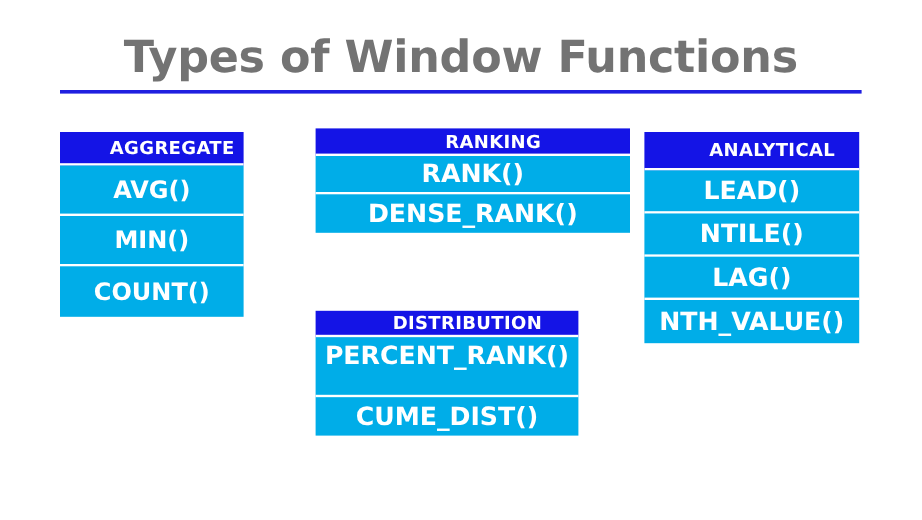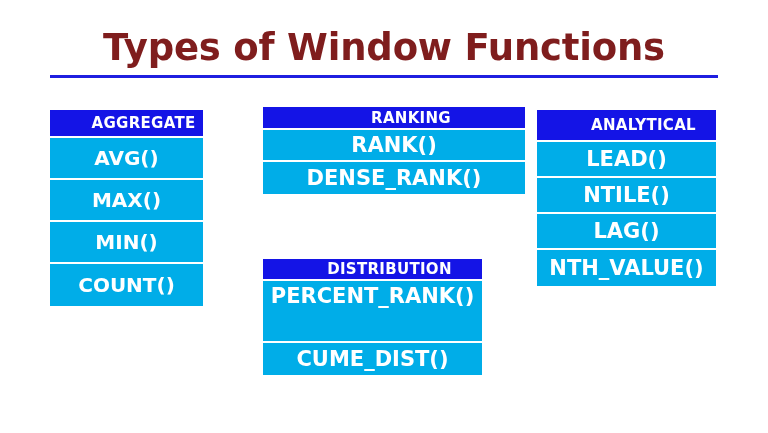--- a/index.html
+++ b/index.html
@@ -19,21 +19,21 @@
   
   .slide-title {
     position: absolute;
     left: 50px;
     top: 22px;
     width: 668px;
     height: 52px;
     display: flex;
     align-items: center;
     justify-content: center;
-    color: #7f1d1d;
+    color: #737373;
     font-family: "DejaVu Sans", "Liberation Sans", sans-serif;
     font-weight: bold;
     font-size: 37px;
     line-height: 44px;
     letter-spacing: -0.2px;
     white-space: nowrap;
   }
   .title-rule {
     position: absolute;
     left: 50px;
@@ -117,21 +117,21 @@
   #col-distribution .block-header {
     height: 22px;
     font-size: 15px;
     letter-spacing: 0.3px;
   }
   #col-distribution .block-row {
     height: 32px;
     font-size: 21px;
   }
   #col-distribution .block-row.two-line {
-    height: 62px;
+    height: 50px;
     line-height: 28px;
     display: block;
     padding: 1px 0 18px 0;
     word-break: break-all;
   }
 
   
   #col-analytical {
     left: 537px;
     top: 110px;
@@ -150,21 +150,20 @@
 </head>
 <body>
 
 <div class="slide-title">Types of Window Functions</div>
 
 <div class="title-rule"></div>
 
 <div class="block" id="col-aggregate">
   <div class="block-header">AGGREGATE</div>
   <div class="block-row">AVG()</div>
-  <div class="block-row">MAX()</div>
   <div class="block-row">MIN()</div>
   <div class="block-row">COUNT()</div>
 </div>
 
 <div class="block" id="col-ranking">
   <div class="block-header">RANKING</div>
   <div class="block-row">RANK()</div>
   <div class="block-row">DENSE_RANK()</div>
 </div>
 

